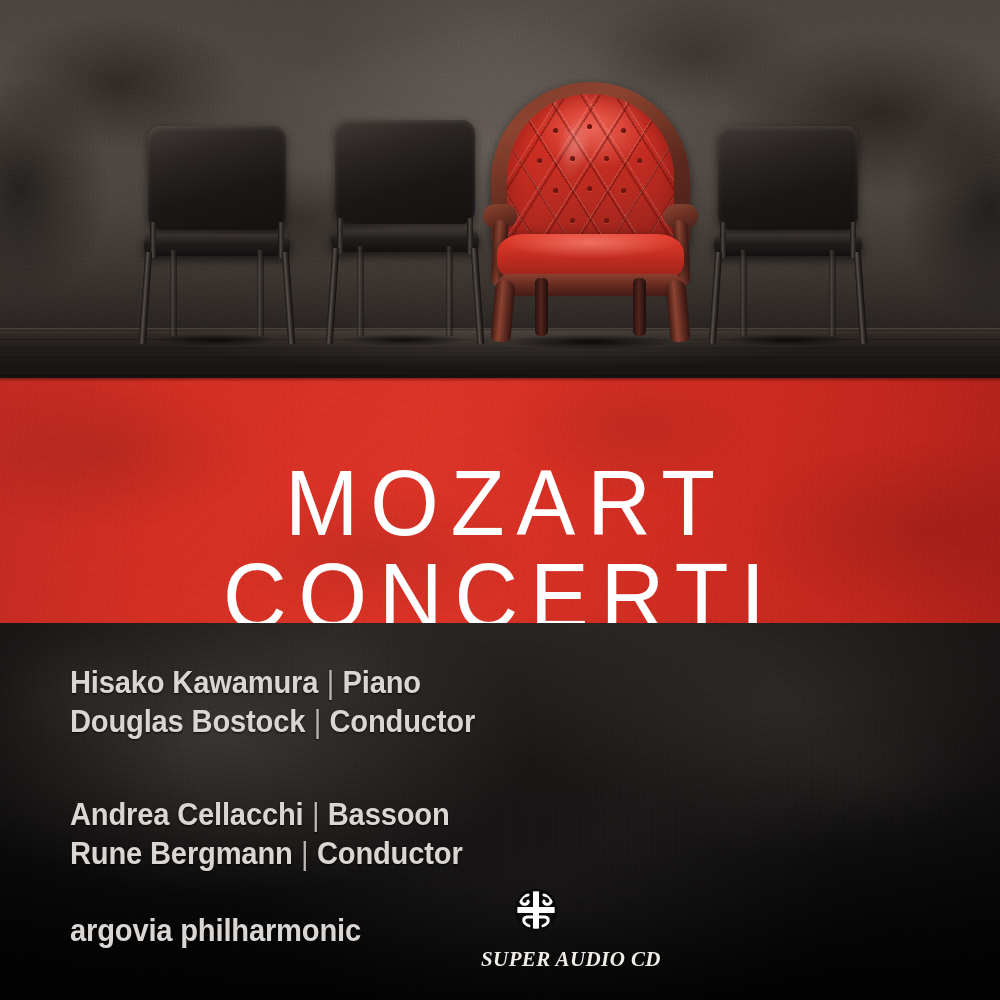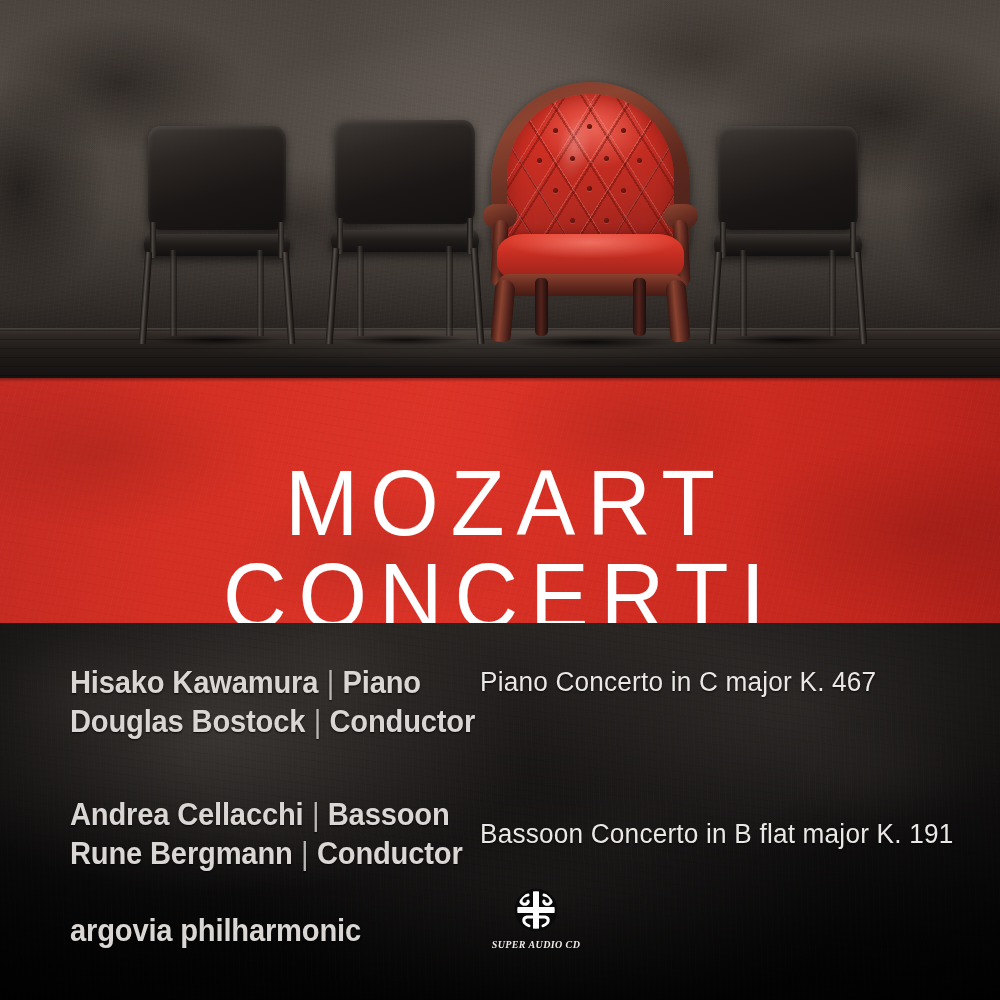--- a/index.html
+++ b/index.html
@@ -285,25 +285,25 @@
     letter-spacing:-.2px;
     white-space:nowrap;
     transform:scaleX(.94);
     transform-origin:left center;
     text-shadow:0 1px 2px rgba(0,0,0,.8);
   }
 
   .sacd{ position:absolute; left:481px; top:265px; width:110px; text-align:center; }
   .sacd svg{ display:block; margin:0 auto; }
   .sacd .label{
-    margin-top:7px;
+    margin-top:15px;
     color:#f0ede9;
     font-family:"Liberation Serif", serif;
     font-style:italic; font-weight:bold;
-    font-size:10px; letter-spacing:.4px;
+    font-size:21px; letter-spacing:.4px;
     white-space:nowrap;
   }
 </style>
 </head>
 <body>
 
 <div class="cover">
 
   <div class="photo">
     <div class="grime"></div>
@@ -405,25 +405,20 @@
       <div class="group-gap"></div>
 
       <div class="credit-line">
         <span>Andrea Cellacchi</span><span class="sep">|</span><span>Bassoon</span>
       </div>
       <div class="credit-line">
         <span>Rune Bergmann</span><span class="sep">|</span><span>Conductor</span>
       </div>
     </div>
 
-    <div class="works">
-      <div class="work-line">Piano Concerto in C major K. 467</div>
-      <div class="work-spacer"></div>
-      <div class="work-line">Bassoon Concerto in B flat major K. 191</div>
-    </div>
 
     <div class="orchestra">argovia philharmonic</div>
 
     <div class="sacd">
       <svg width="56" height="44" viewBox="0 0 56 44">
         <circle cx="28" cy="22" r="20" fill="#ffffff"></circle>
         <path d="M28 2 C17 2, 8 10, 8 19 L48 19 C48 10, 39 2, 28 2 Z" fill="#0a0a0a"></path>
         <path d="M8 25 C8 34, 17 42, 28 42 C39 42, 48 34, 48 25 Z" fill="#0a0a0a"></path>
         <rect x="25" y="2" width="6" height="40" fill="#ffffff"></rect>
         <rect x="8" y="19" width="40" height="6" fill="#ffffff"></rect>

